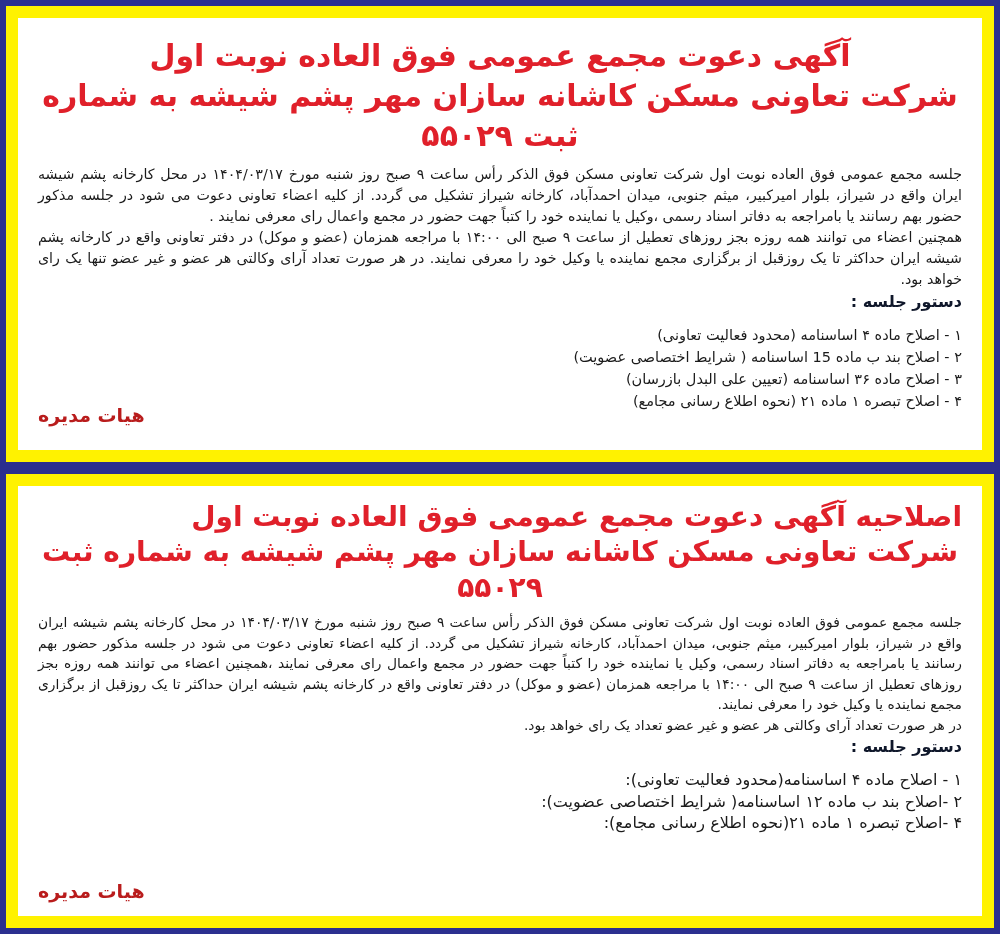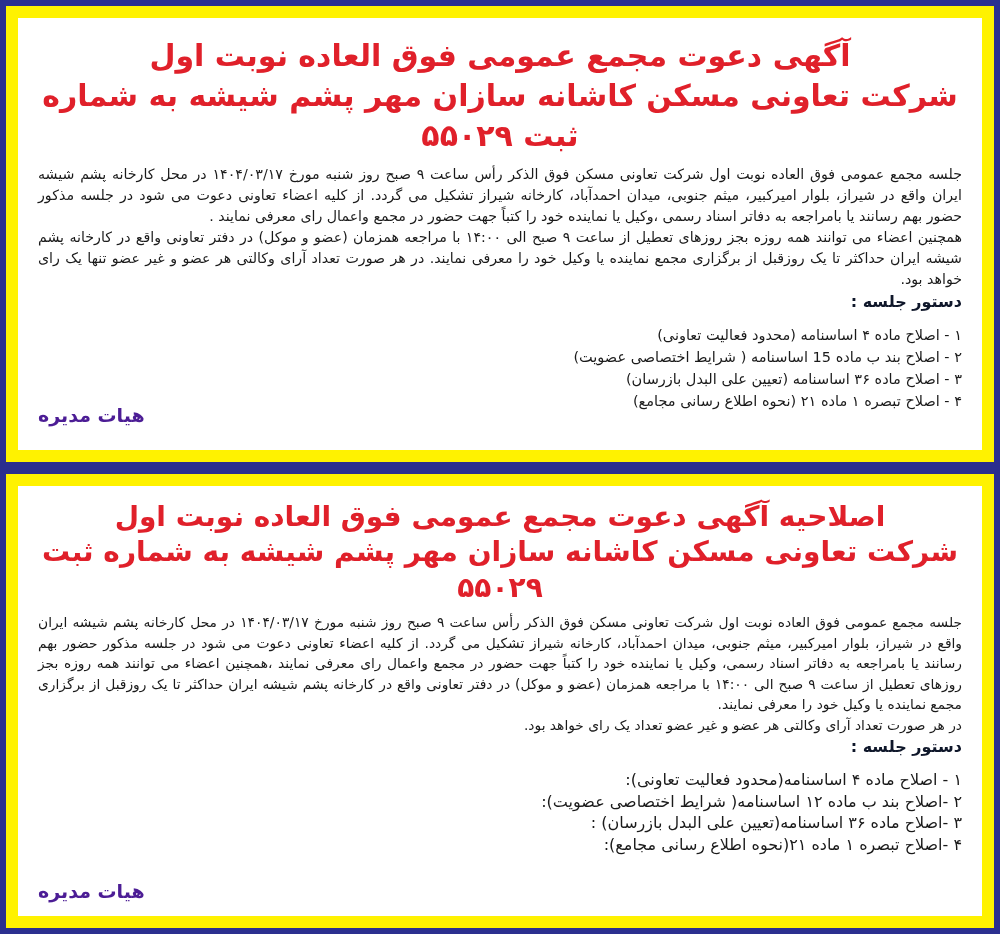--- a/index.html
+++ b/index.html
@@ -20,38 +20,38 @@
       position: relative; direction: rtl; color: #1a1a1a;
       padding: 0 20px 0 20px;
     }
     .title {
       color: #e0202a; font-weight: bold; text-align: center;
       font-family: "DejaVu Sans", sans-serif;
       letter-spacing: -0.5px;
     }
     .p1 .title1 { font-size: 30px; line-height: 40px; padding-top: 18px; }
     .p1 .title2 { font-size: 30px; line-height: 40px; }
-    .p2 .title1 { font-size: 28px; line-height: 34px; padding-top: 14px; }
+    .p2 .title1 { font-size: 28px; line-height: 34px; padding-top: 14px; text-align: right; }
     .p2 .title2 { font-size: 28px; line-height: 36px; }
     .body-text {
       font-size: 14.2px; line-height: 21px; text-align: justify;
       text-align-last: right; font-weight: 500;
     }
     .p1 .body-text { margin-top: 8px; }
     .p2 .body-text { margin-top: 6px; font-size: 13.8px; line-height: 20.5px; }
     .para { display: block; }
     .agenda-title {
       color: #0f172a; font-weight: bold; font-size: 16px; line-height: 20px;
       margin-top: 2px;
     }
     .agenda-list { list-style: none; font-size: 14.5px; line-height: 22px; margin-top: 12px; }
     .p2 .agenda-list { font-size: 16px; line-height: 21.5px; }
     .agenda-item { display: block; }
     .signature {
-      position: absolute; left: 20px; color: #4c1d95;
+      position: absolute; left: 20px; color: #b91c1c;
       font-weight: bold; font-size: 19px;
     }
     .p1 .signature { bottom: 24px; }
     .p2 .signature { bottom: 14px; }
   </style>
 </head>
 <body>
 
 <div class="frame">
 
@@ -79,20 +79,19 @@
       <h1 class="title title1">اصلاحیه آگهی دعوت مجمع عمومی فوق العاده نوبت اول</h1>
       <h2 class="title title2">شرکت تعاونی مسکن کاشانه سازان مهر پشم شیشه به شماره ثبت ۵۵۰۲۹</h2>
       <div class="body-text">
         <span class="para">جلسه مجمع عمومی فوق العاده نوبت اول شرکت تعاونی مسکن فوق الذکر رأس ساعت ۹ صبح روز شنبه مورخ ۱۴۰۴/۰۳/۱۷ در محل کارخانه پشم شیشه ایران واقع در شیراز، بلوار امیرکبیر، میثم جنوبی، میدان احمدآباد، کارخانه شیراز تشکیل می گردد. از کلیه اعضاء تعاونی دعوت می شود در جلسه مذکور حضور بهم رسانند یا بامراجعه به دفاتر اسناد رسمی، وکیل یا نماینده خود را کتباً جهت حضور در مجمع واعمال رای معرفی نمایند ،همچنین اعضاء می توانند همه روزه بجز روزهای تعطیل از ساعت ۹ صبح الی ۱۴:۰۰ با مراجعه همزمان (عضو و موکل) در دفتر تعاونی واقع در کارخانه پشم شیشه ایران حداکثر تا یک روزقبل از برگزاری مجمع نماینده یا وکیل خود را معرفی نمایند.</span>
         <span class="para">در هر صورت تعداد آرای وکالتی هر عضو و غیر عضو تعداد یک رای خواهد بود.</span>
       </div>
       <div class="agenda-title">دستور جلسه :</div>
       <ul class="agenda-list">
         <li class="agenda-item">۱ - اصلاح ماده ۴ اساسنامه(محدود فعالیت تعاونی):</li>
         <li class="agenda-item">۲ -اصلاح بند ب ماده ۱۲ اساسنامه( شرایط اختصاصی عضویت):</li>
-        <li class="agenda-item">۳ -اصلاح ماده ۳۶ اساسنامه(تعیین علی البدل بازرسان) :</li>
         <li class="agenda-item">۴ -اصلاح تبصره ۱ ماده ۲۱(نحوه اطلاع رسانی مجامع):</li>
       </ul>
       <div class="signature">هیات مدیره</div>
     </div>
   </section>
 
 </div>
 
 </body></html>

